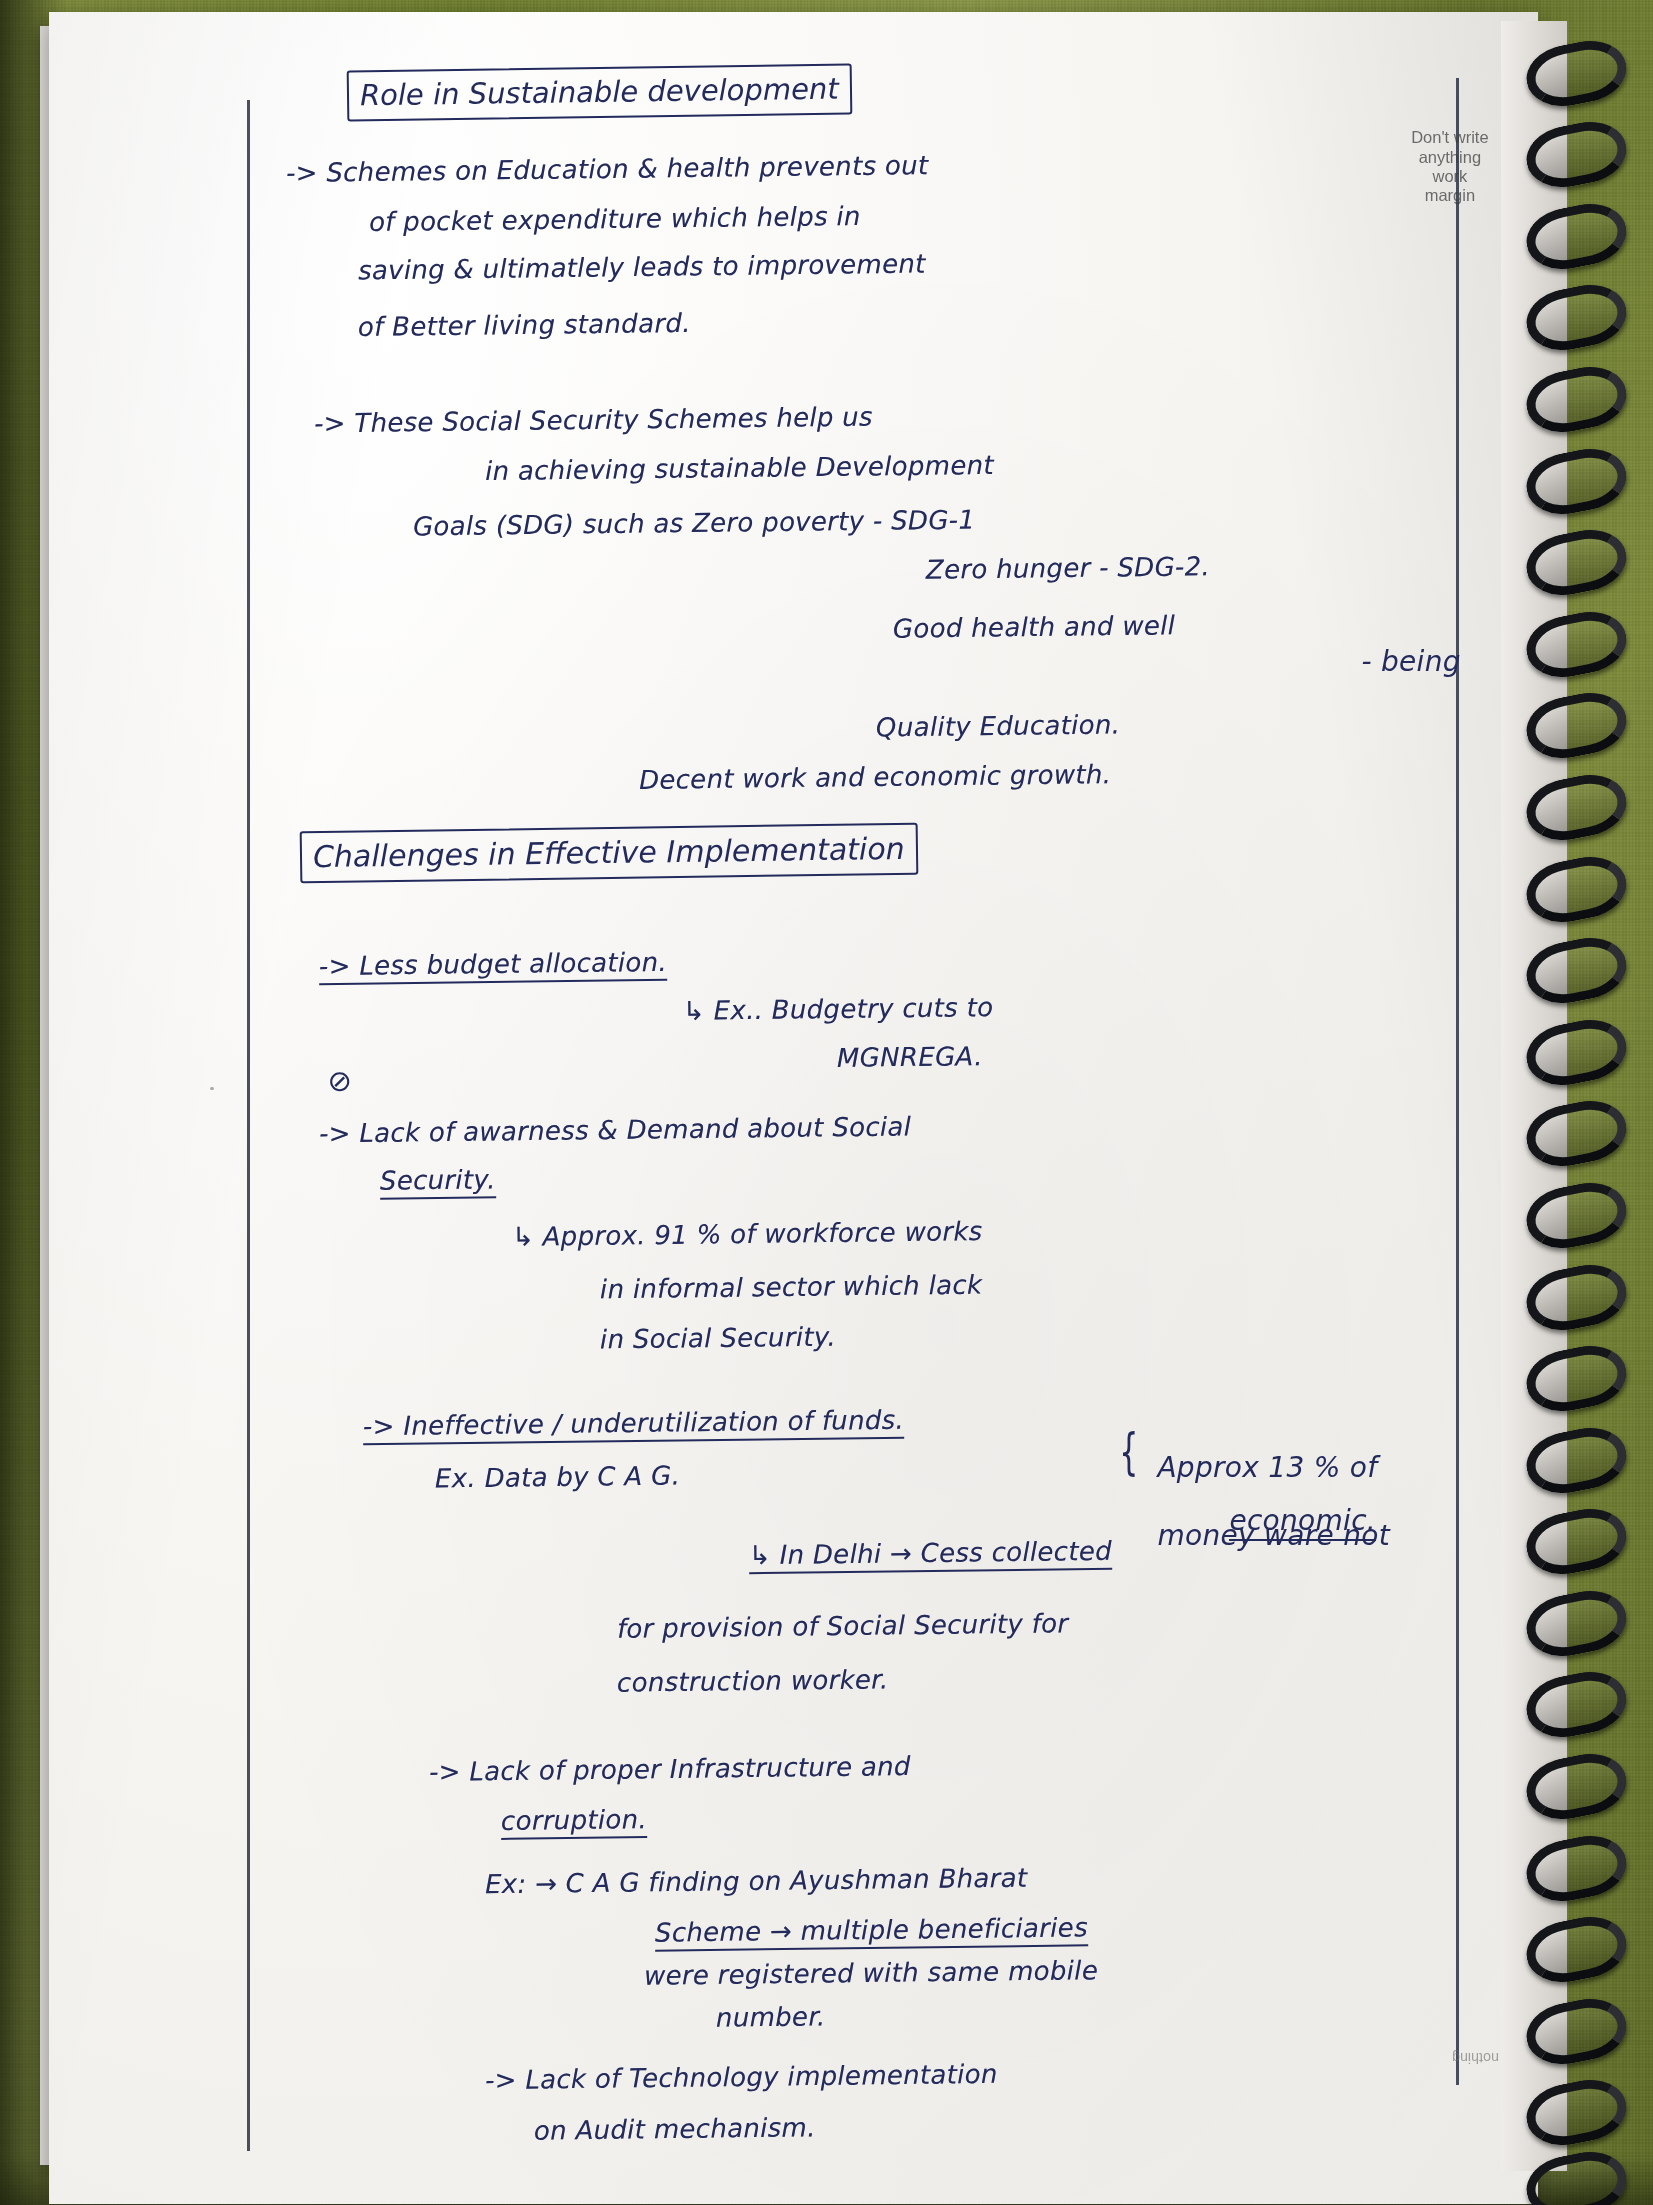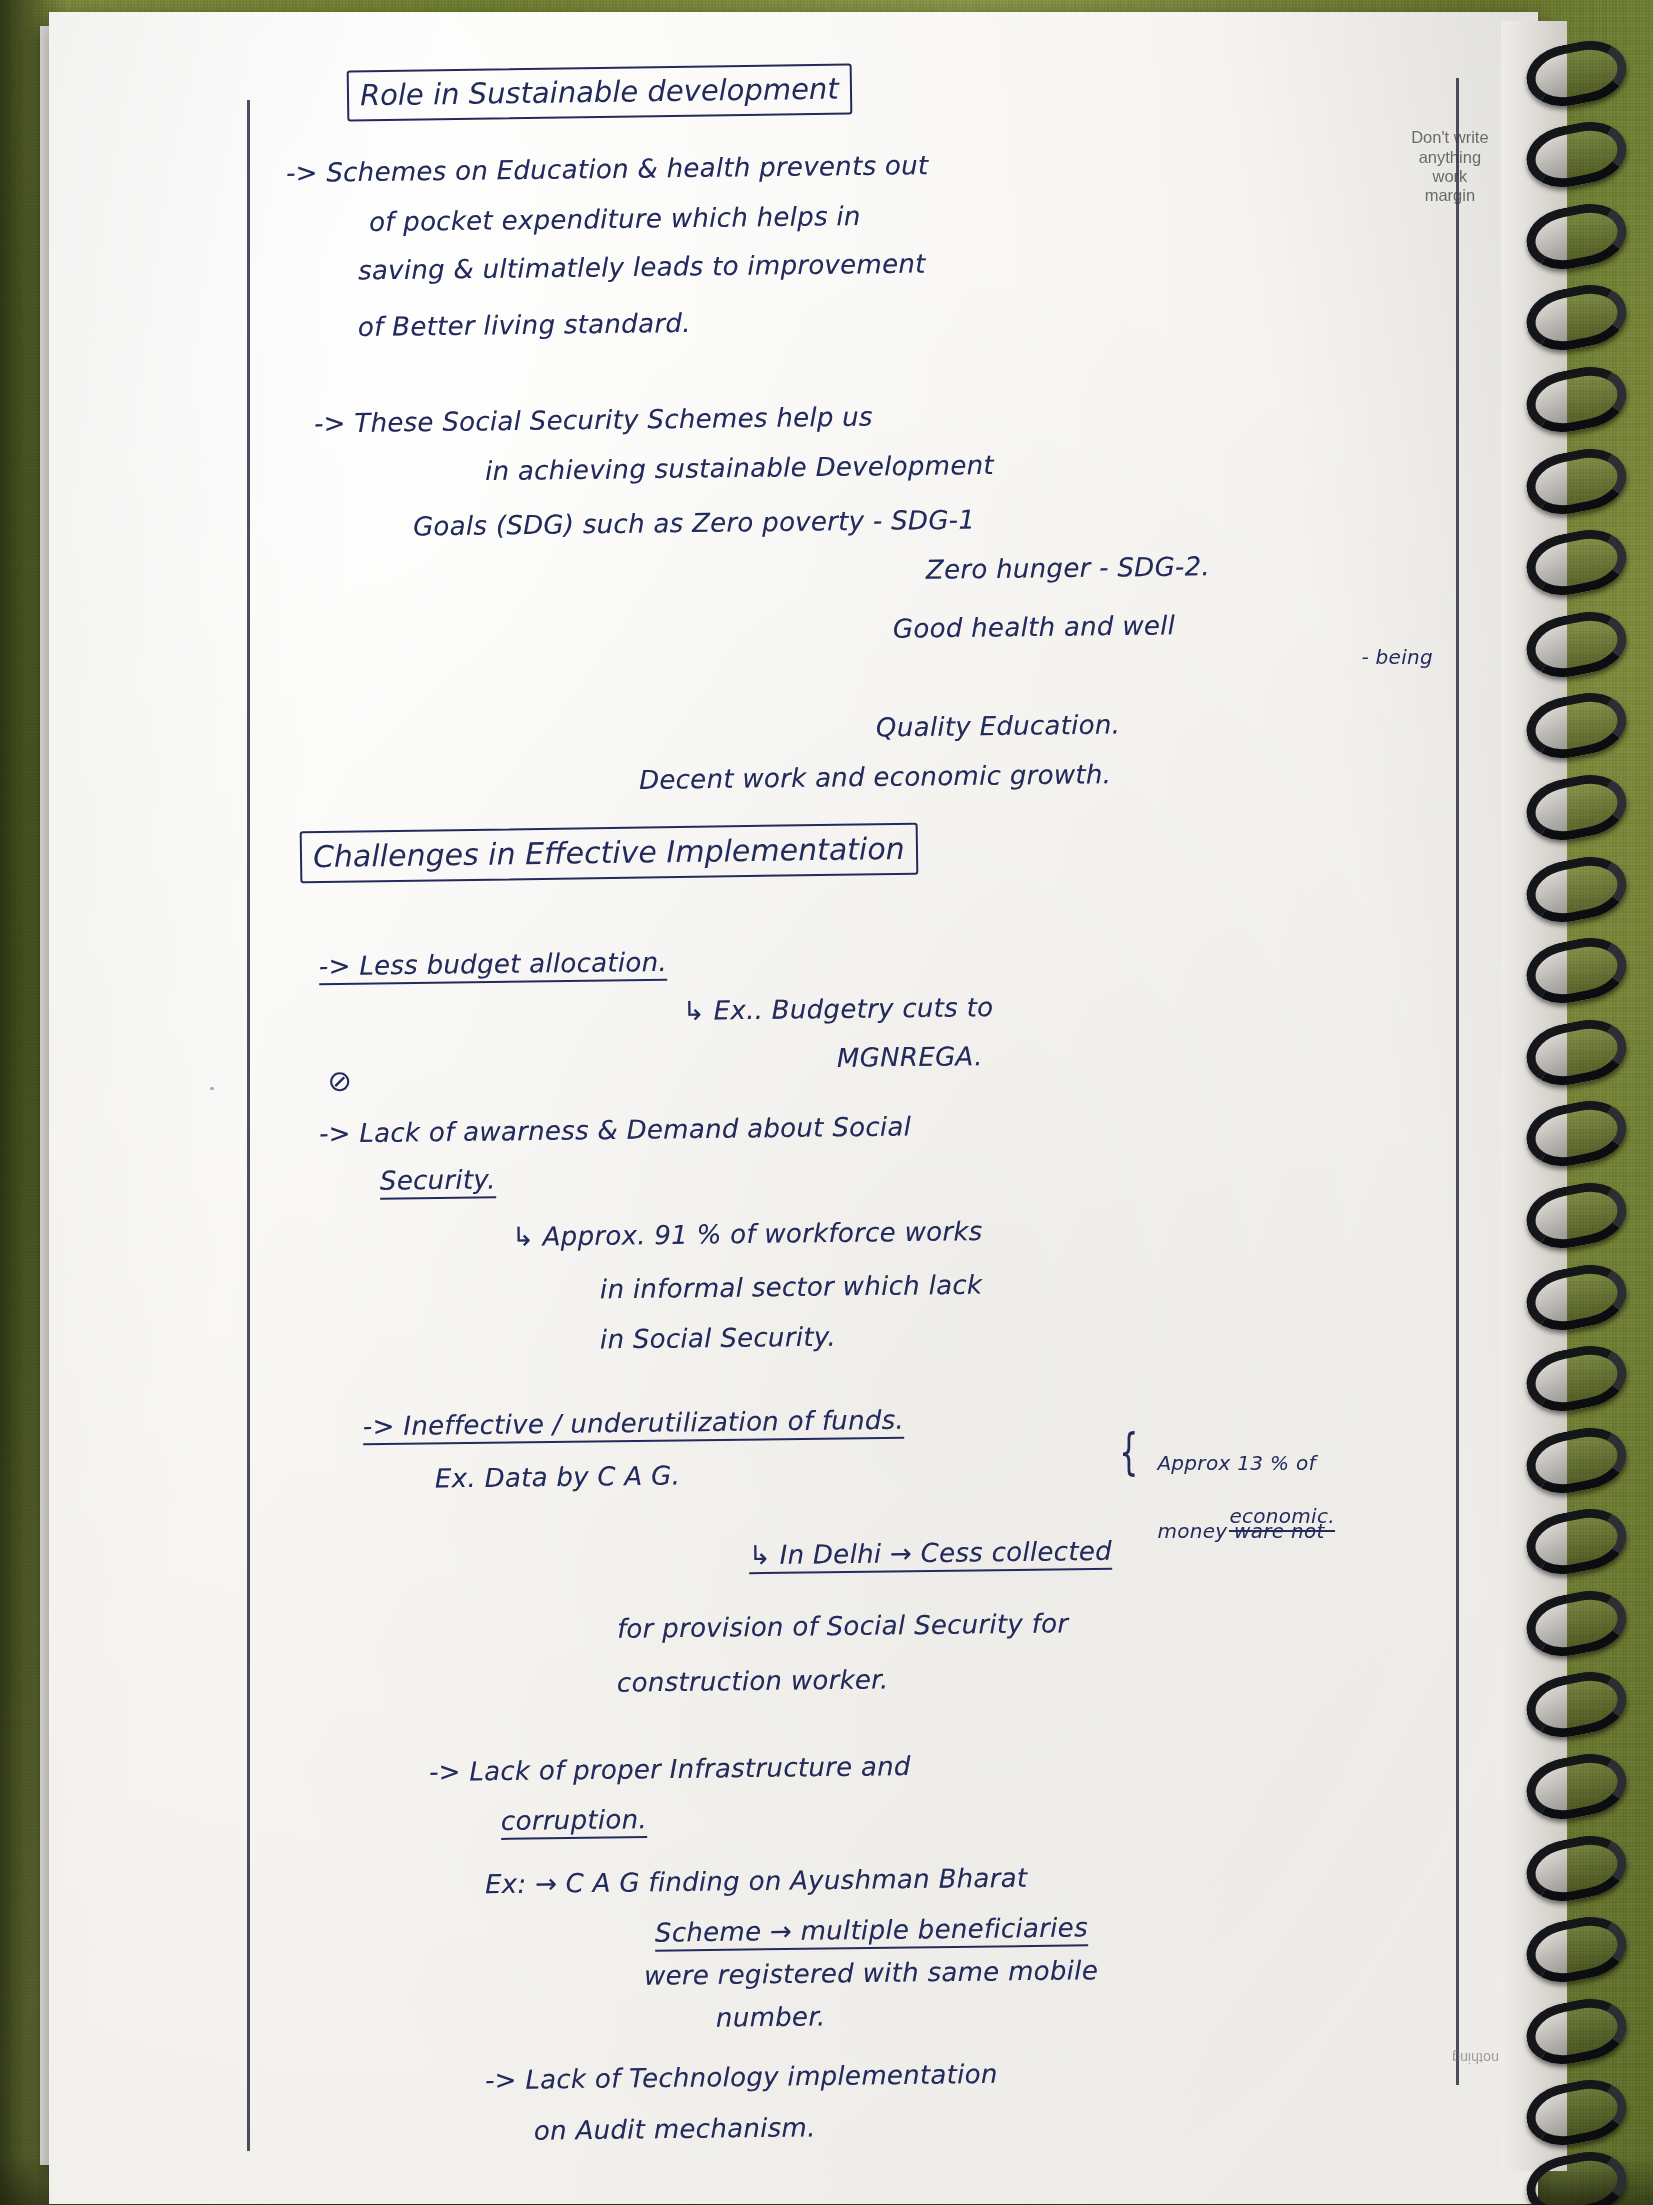--- a/index.html
+++ b/index.html
@@ -129,21 +129,21 @@
     font-style: italic;
     white-space: nowrap;
     letter-spacing: 0.3px;
   }
   .h {
     font-size: 26px;
     font-weight: 500;
     transform: rotate(-0.7deg);
     text-shadow: 0 0 0.6px rgba(35,42,92,.35);
   }
-  .sm { font-size: 20px; }
+  .sm { font-size: 28px; }
 
   .boxed {
     position: absolute;
     border: 2.2px solid #232a5c;
     border-radius: 3.3px;
     padding: 5.5px 11px 7.7px 11px;
     color: #232a5c;
     font-style: italic;
     font-size: 29px;
     white-space: nowrap;

